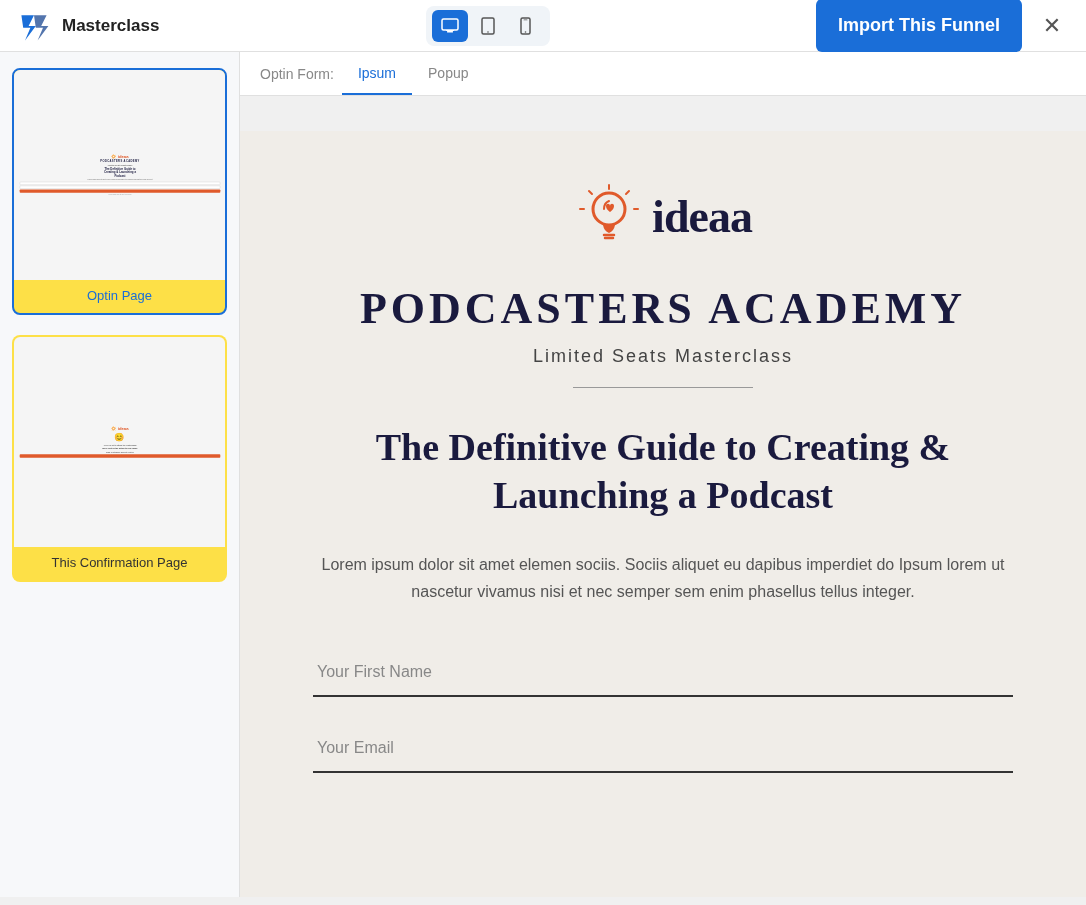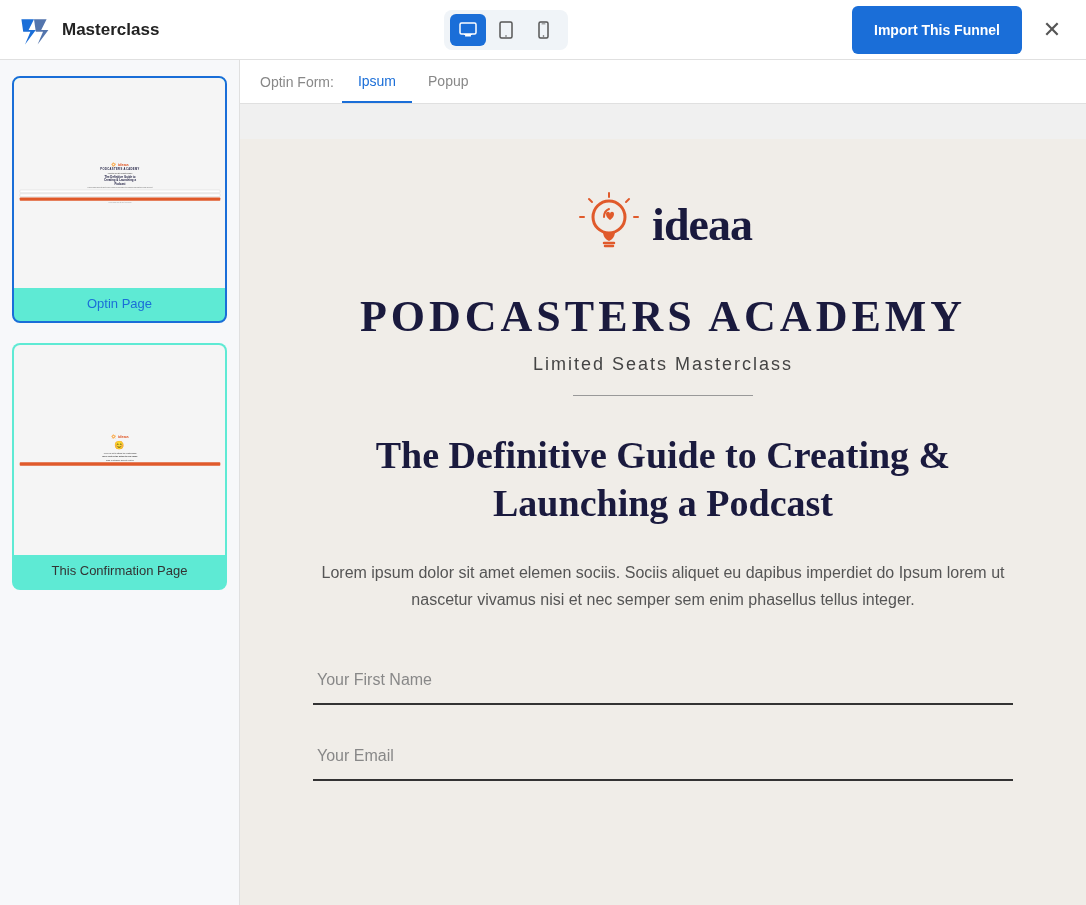--- a/index.html
+++ b/index.html
@@ -1,55 +1,55 @@
 <!DOCTYPE html>
 <html><head>
   <meta charset="utf-8">
   <style>
     * { box-sizing: border-box; margin: 0; padding: 0; }
     body { font-family: -apple-system, BlinkMacSystemFont, 'Segoe UI', sans-serif; background: #f0f0f0; height: 905px; overflow: hidden; }
 
     
     .header {
       display: flex; align-items: center; justify-content: space-between;
-      background: #fff; height: 60px; padding: 0 16px;
+      background: #fff; height: 52px; padding: 0 16px;
       border-bottom: 1px solid #e0e0e0; position: relative; z-index: 10;
     }
     .header-left { display: flex; align-items: center; gap: 10px; }
     .logo-icon { width: 36px; height: 36px; }
     .brand-name { font-size: 17px; font-weight: 600; color: #222; }
     .device-switcher {
       display: flex; align-items: center; gap: 2px;
       background: #f0f4f8; border-radius: 8px; padding: 4px 6px;
     }
     .device-btn {
       width: 36px; height: 32px; border: none; background: transparent;
       border-radius: 6px; cursor: pointer; display: flex; align-items: center; justify-content: center;
       color: #555; font-size: 16px;
     }
     .device-btn.active { background: #1a6ed8; color: #fff; }
     .import-btn {
       background: #1a6ed8; color: #fff; border: none; border-radius: 6px;
-      padding: 16px 22px; font-size: 14px; font-weight: 600; cursor: pointer;
+      padding: 16px 22px; font-size: 18px; font-weight: 600; cursor: pointer;
     }
     .close-btn {
       width: 36px; height: 36px; background: transparent; border: none;
       cursor: pointer; font-size: 22px; color: #555; display: flex; align-items: center; justify-content: center;
     }
 
     
     .main { display: flex; height: calc(905px - 60px); }
 
     
     .sidebar {
       width: 240px; background: #f7f8fa; border-right: 1px solid #e0e0e0;
       padding: 16px 12px; overflow-y: auto; flex-shrink: 0;
     }
     .page-card {
-      background: #5eead4; border-radius: 8px; margin-bottom: 20px;
+      background: #fde047; border-radius: 8px; margin-bottom: 20px;
       border: 2px solid transparent; cursor: pointer; overflow: hidden;
     }
     .page-card.active { border-color: #1a6ed8; }
     .page-card-thumb {
       width: 100%; height: 210px; background: #f5f5f5;
       overflow: hidden; position: relative;
     }
     .thumb-inner {
       transform: scale(0.38) translateX(-50%) translateY(-50%);
       transform-origin: top left;

